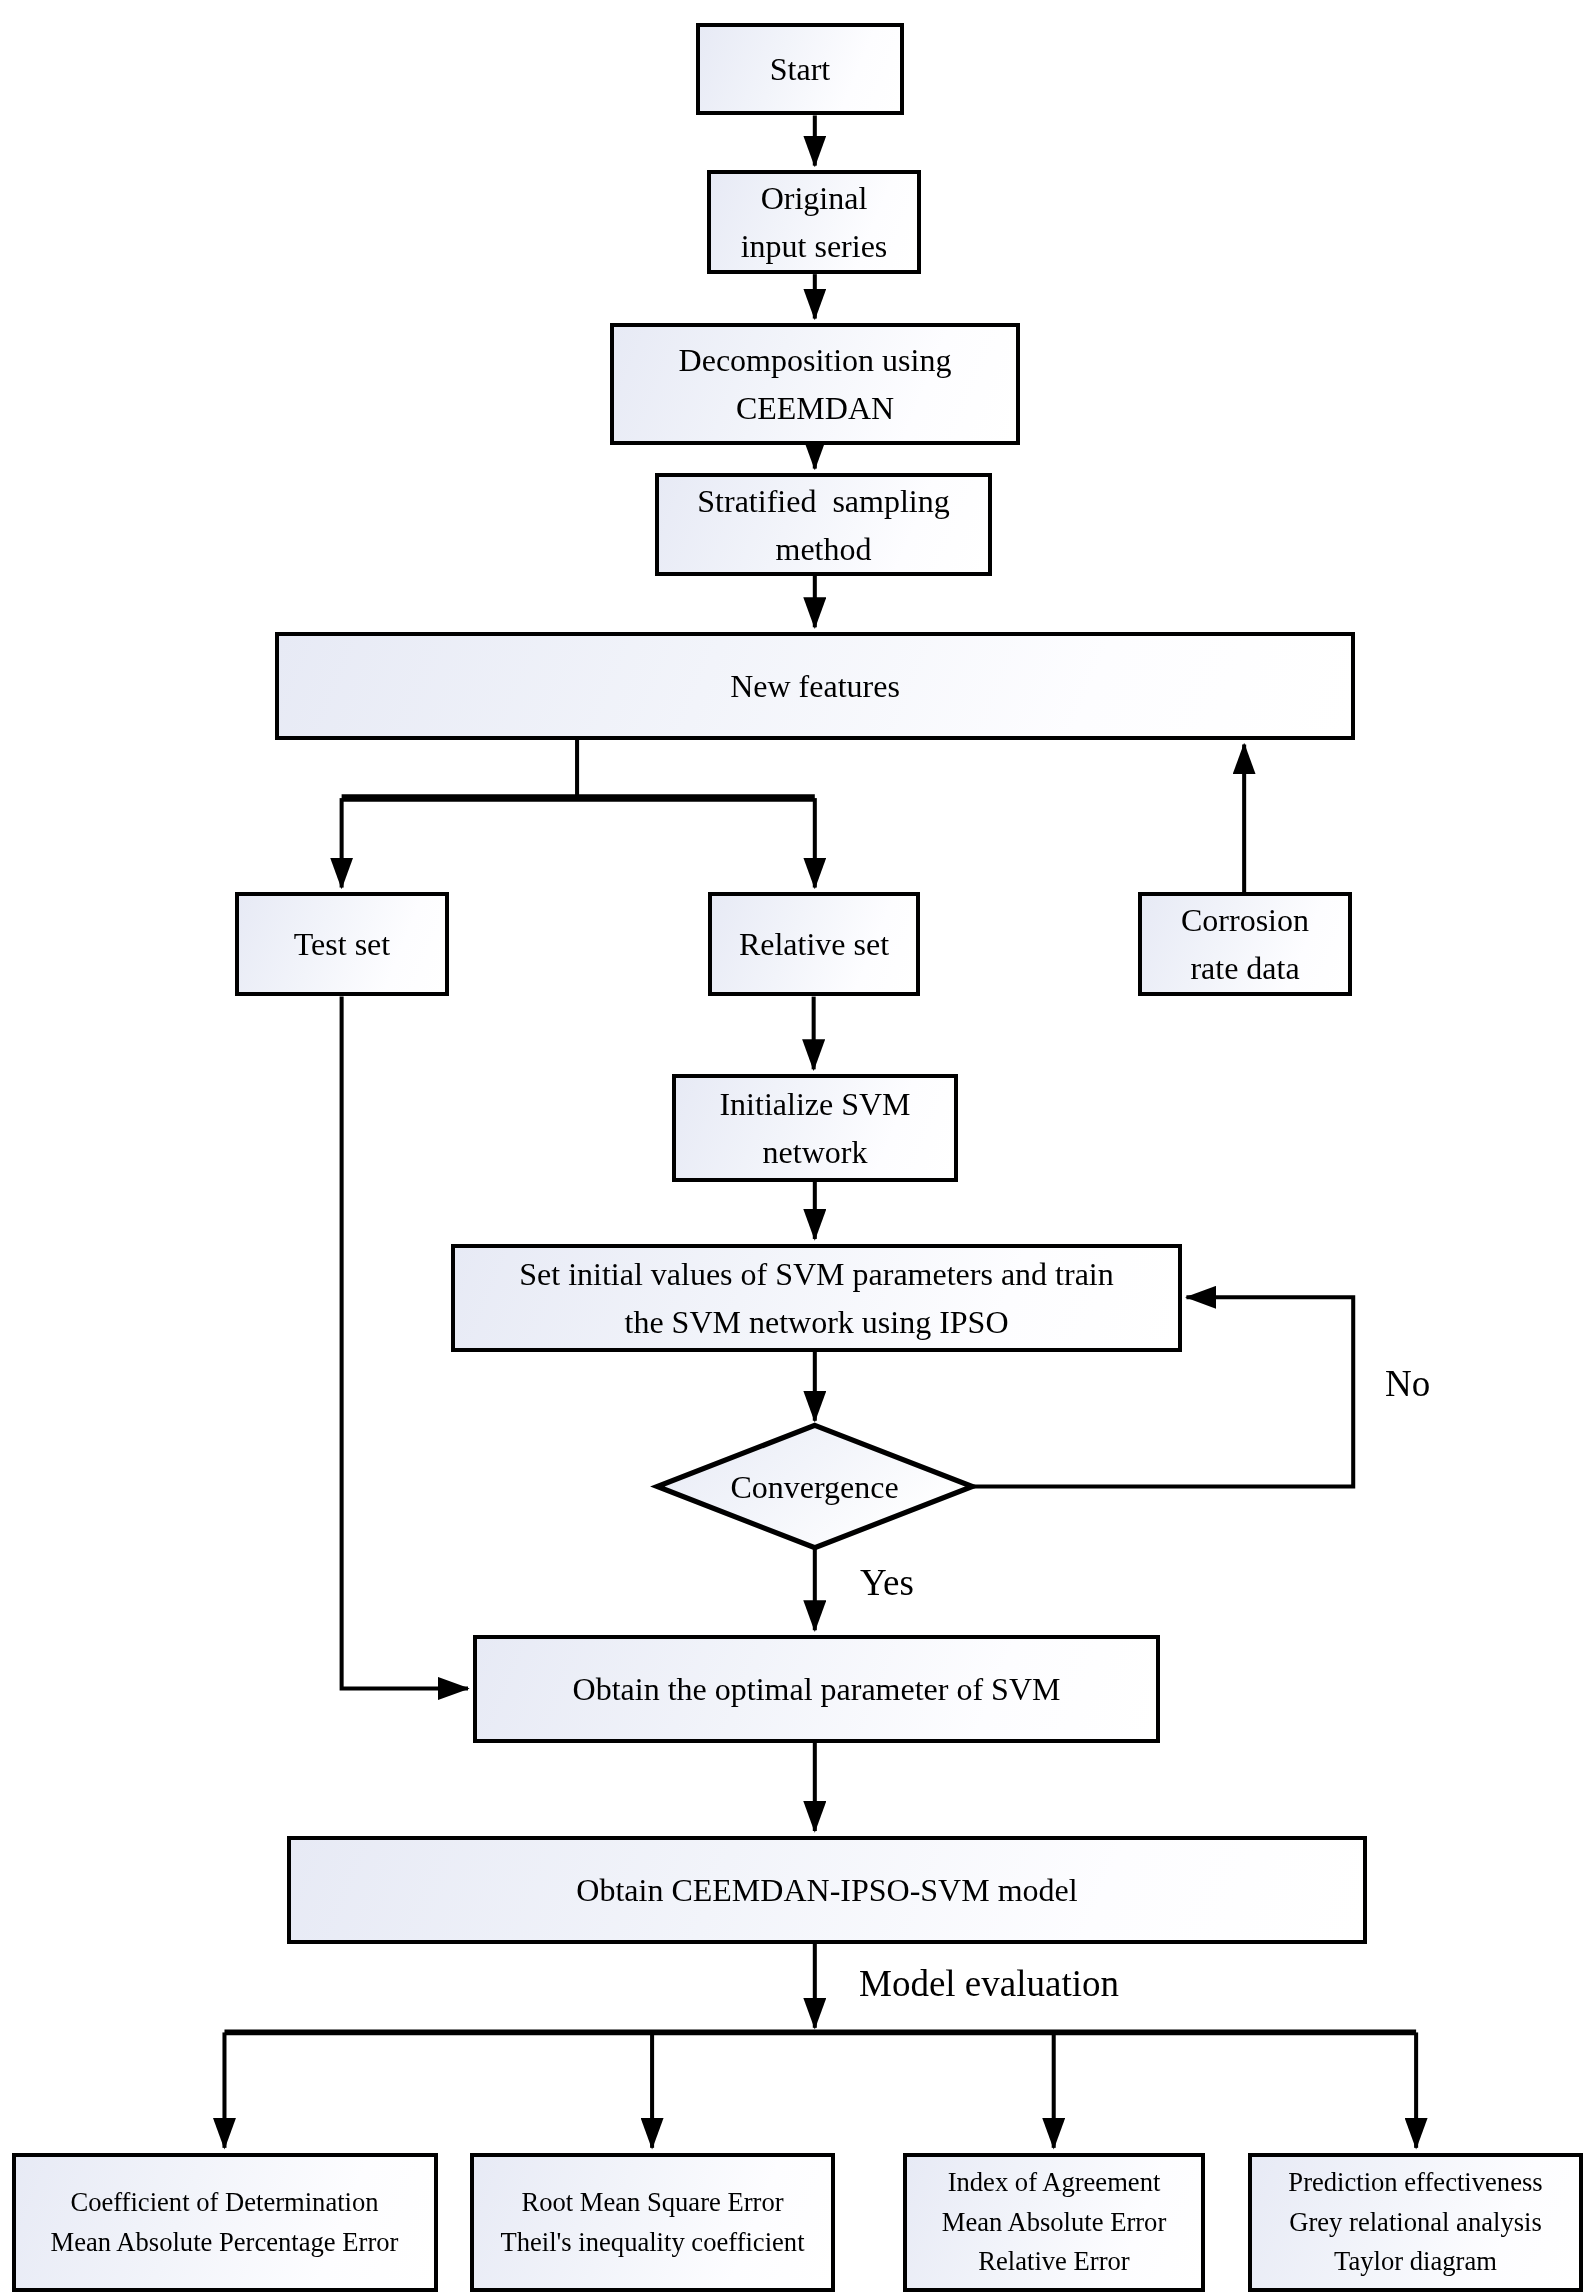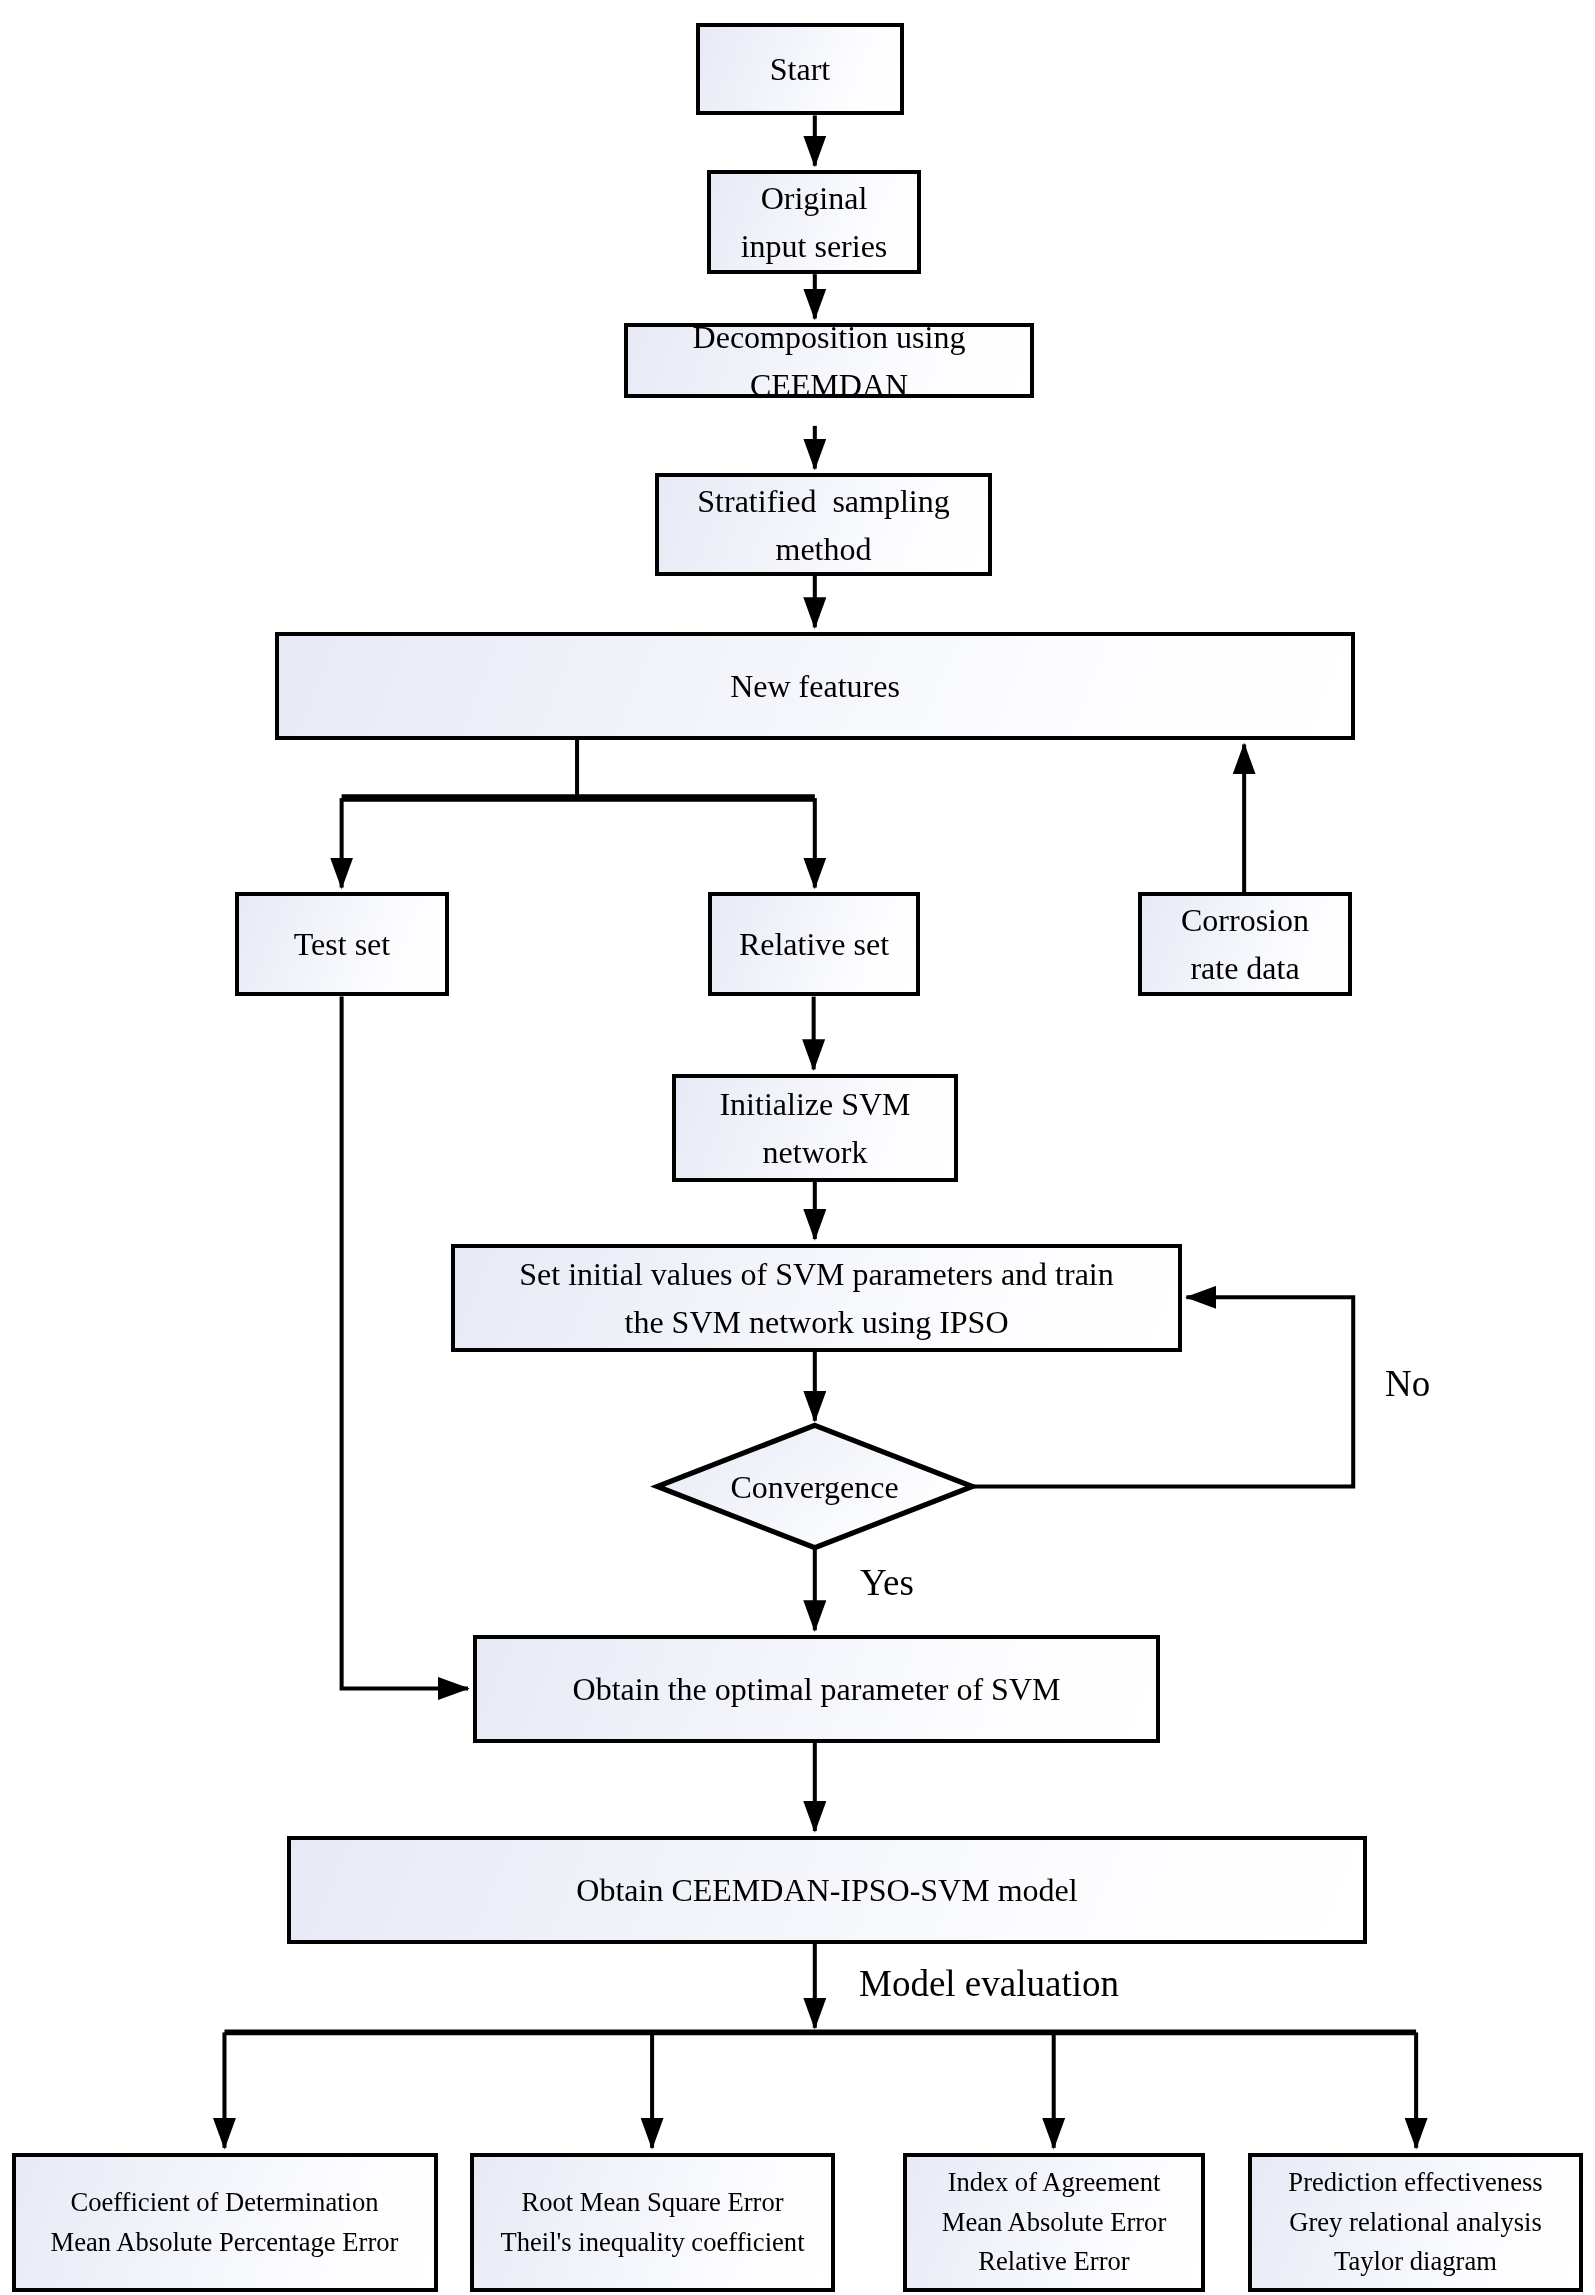--- a/index.html
+++ b/index.html
@@ -81,21 +81,21 @@
     </g>
 
     <polygon points="1412,2470 1685,2576 1412,2682 1139,2576" fill="url(#boxGrad)" stroke="#000" stroke-width="9"></polygon>
   </svg>
 
   <div class="node" style="left:696px;top:23px;width:208px;height:92px;">Start</div>
 
   <div class="node" style="left:707px;top:170px;width:214px;height:104px;">Original
 input series</div>
 
-  <div class="node" style="left:610px;top:323px;width:410px;height:75px;margin-left:14px;">Decomposition using
+  <div class="node" style="left:610px;top:323px;width:410px;height:122px;">Decomposition using
 CEEMDAN</div>
 
   <div class="node" style="left:655px;top:473px;width:337px;height:103px;">Stratified&nbsp; sampling
 method</div>
 
   <div class="node" style="left:275px;top:632px;width:1080px;height:108px;">New features</div>
 
   <div class="node" style="left:235px;top:892px;width:214px;height:104px;">Test set</div>
 
   <div class="node" style="left:708px;top:892px;width:212px;height:104px;">Relative set</div>

